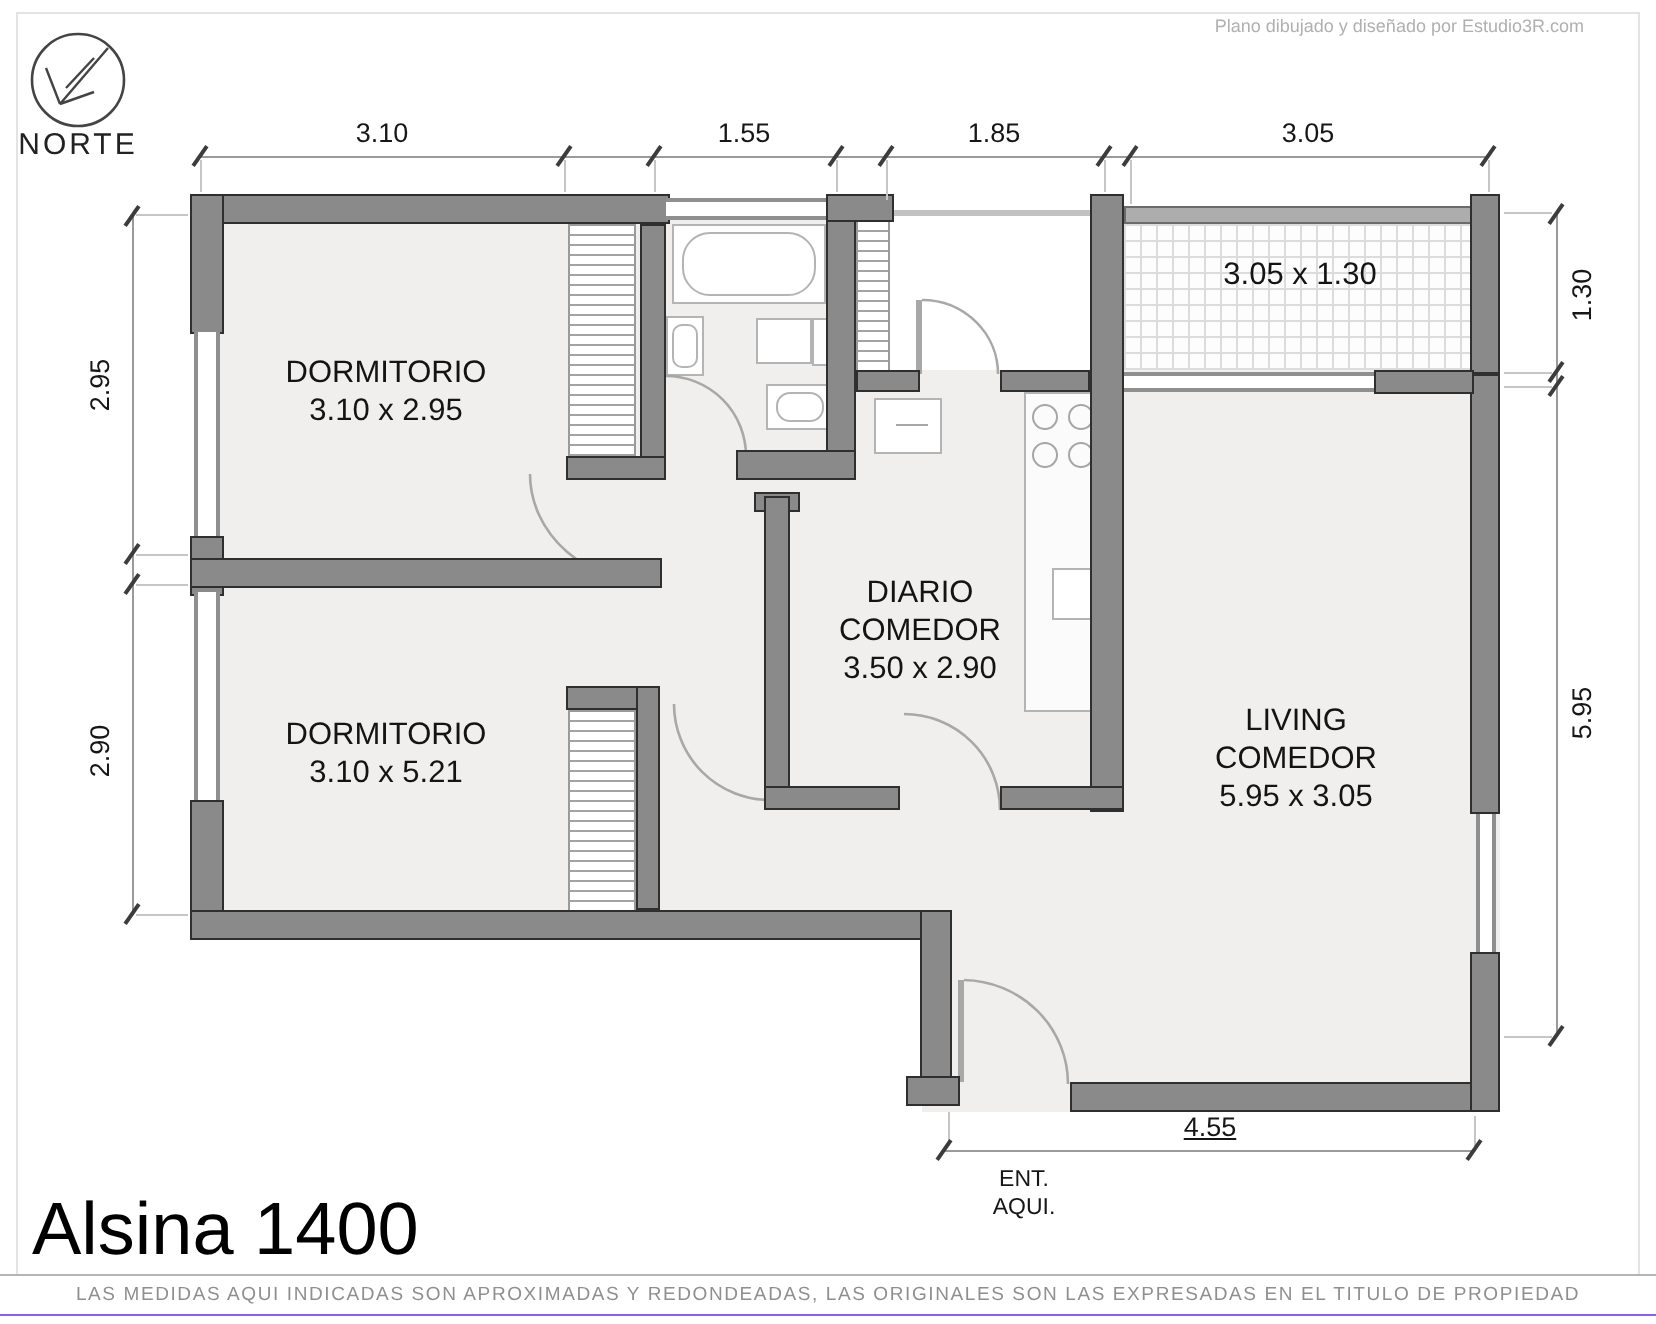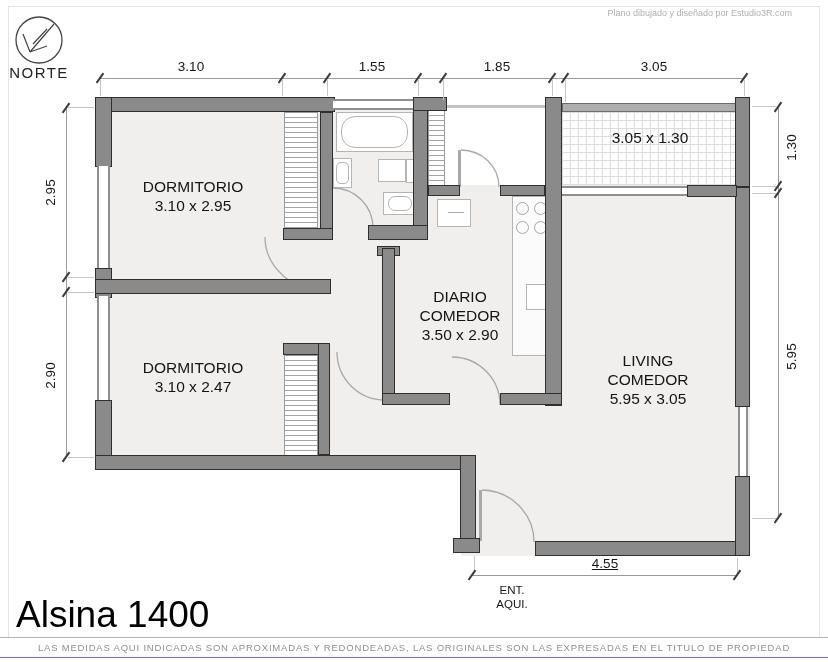--- a/index.html
+++ b/index.html
@@ -135,21 +135,21 @@
   <div class="wall" style="left:500px;top:393px;width:62px;height:12px;"></div>
   <div class="wall" style="left:283px;top:343px;width:47px;height:12px;"></div>
   <div class="wall" style="left:318px;top:343px;width:12px;height:112px;"></div>
 
   <div class="roomlabel" style="left:112px;top:177px;width:162px;">
     <div>DORMITORIO</div>
     <div>3.10 x 2.95</div>
   </div>
   <div class="roomlabel" style="left:112px;top:358px;width:162px;">
     <div>DORMITORIO</div>
-    <div>3.10 x 2.47</div>
+    <div>3.10 x 5.21</div>
   </div>
   <div class="roomlabel" style="left:395px;top:287px;width:130px;">
     <div>DIARIO</div>
     <div>COMEDOR</div>
     <div>3.50 x 2.90</div>
   </div>
   <div class="roomlabel" style="left:568px;top:351px;width:160px;">
     <div>LIVING</div>
     <div>COMEDOR</div>
     <div>5.95 x 3.05</div>

